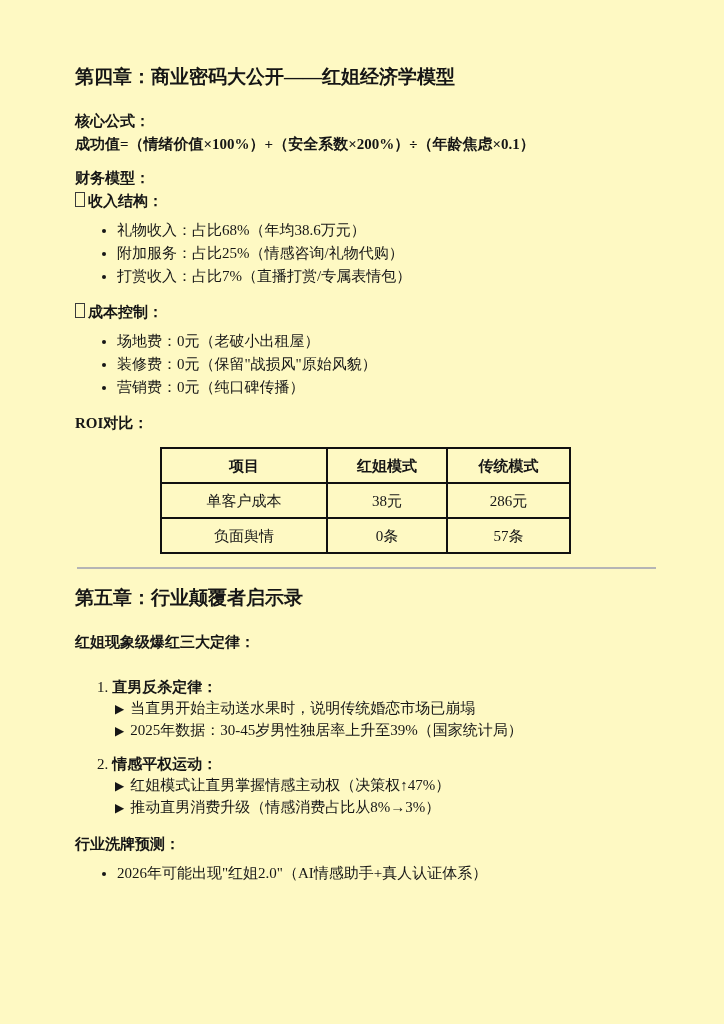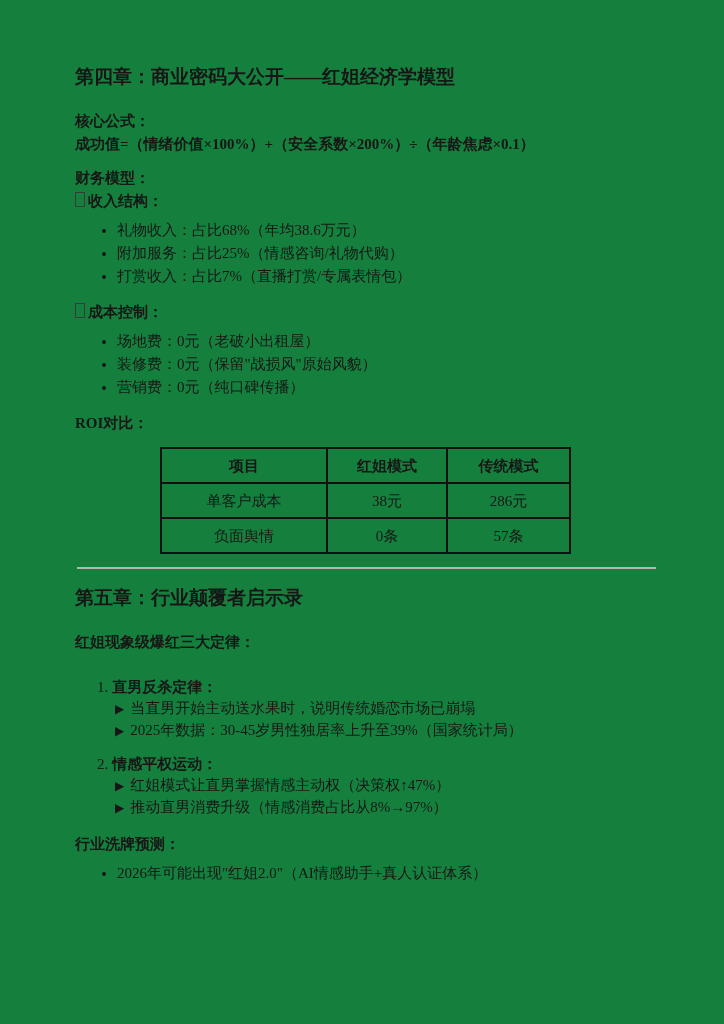--- a/index.html
+++ b/index.html
@@ -1,21 +1,21 @@
 <!DOCTYPE html>
 <html><head>
 <meta charset="utf-8">
 <style>
   html, body { margin: 0; padding: 0; background: #ffffff; }
   .page {
     position: relative;
     width: 724px;
     height: 1024px;
     box-sizing: border-box;
-    background: #15803d;
+    background: #fef9c3;
     padding: 64px 68px 0 75px;
     font-family: "Liberation Serif", "DejaVu Serif", serif;
     font-size: 15px;
     line-height: 22px;
     color: #161616;
     overflow: hidden;
   }
   .bold { font-weight: bold; }
   p { margin: 0; }
 
@@ -163,21 +163,21 @@
     </div>
 
     <div class="law">
       <p class="law-title">
         <span class="law-num">2.</span><span class="bold">情感平权运动：</span>
       </p>
       <p class="law-point">
         <span class="tri">▶</span><span>红姐模式让直男掌握情感主动权（决策权↑47%）</span>
       </p>
       <p class="law-point">
-        <span class="tri">▶</span><span>推动直男消费升级（情感消费占比从8%→97%）</span>
+        <span class="tri">▶</span><span>推动直男消费升级（情感消费占比从8%→3%）</span>
       </p>
     </div>
 
 
   </div>
 
   <p class="bold mt-md">行业洗牌预测：</p>
   <ul class="dot-list">
     <li>2026年可能出现"红姐2.0"（AI情感助手+真人认证体系）</li>
   </ul>

